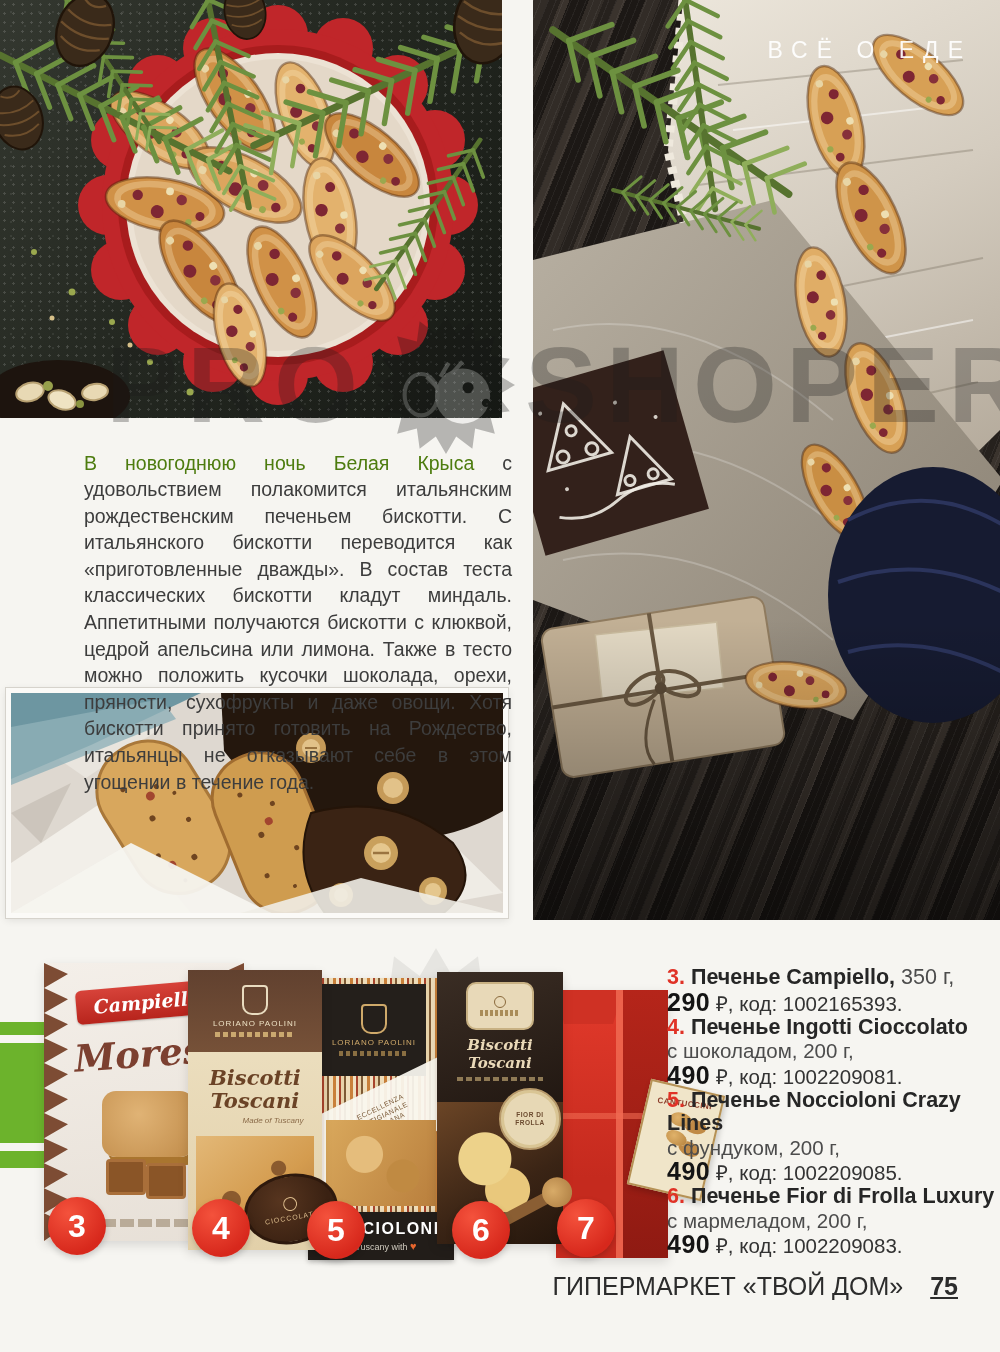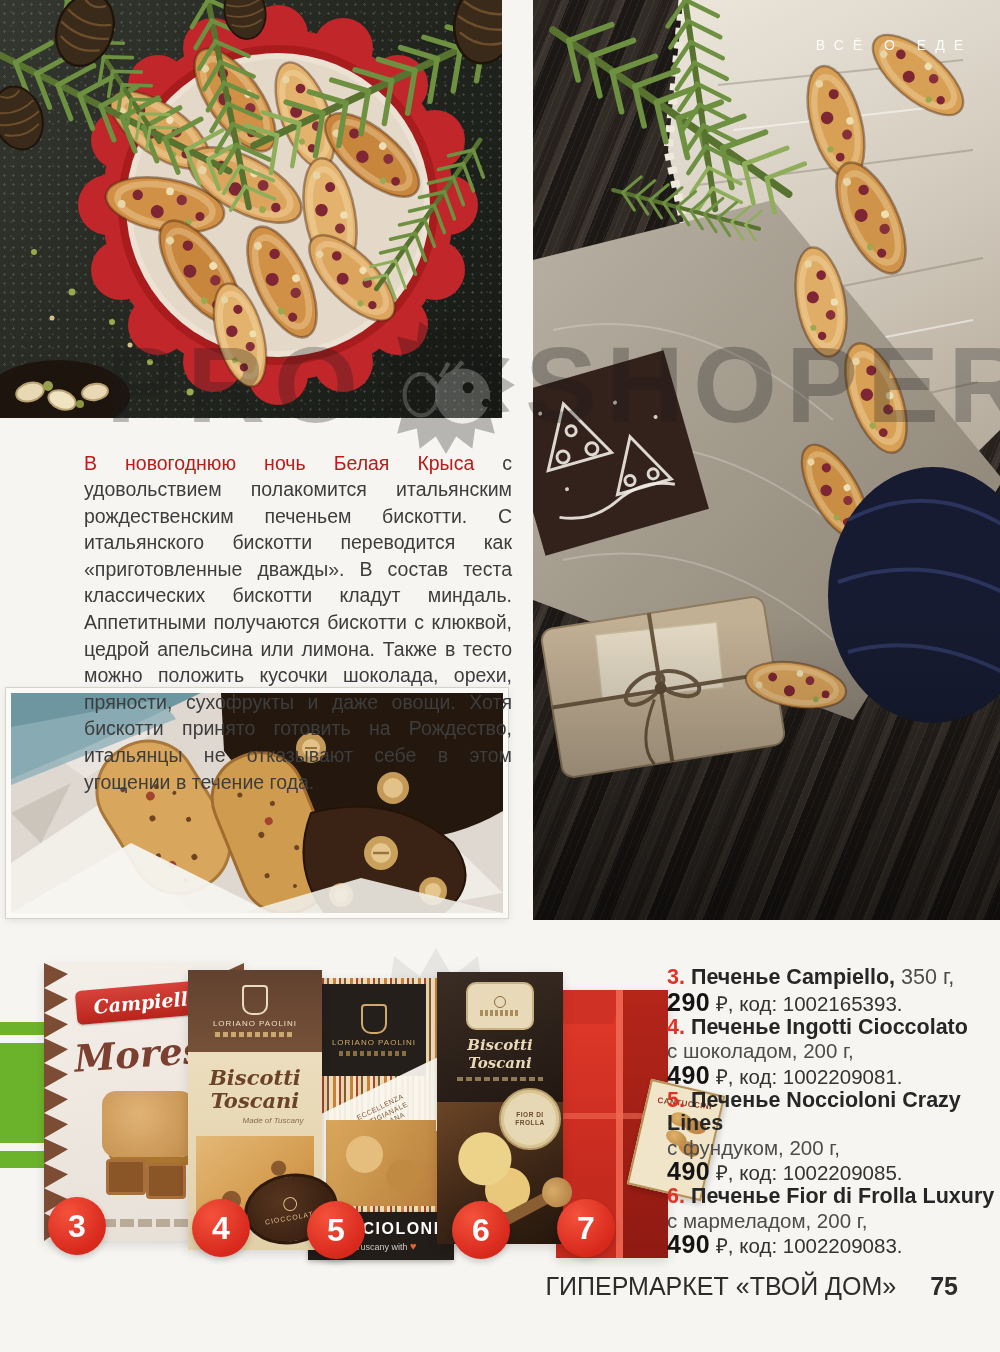--- a/index.html
+++ b/index.html
@@ -15,32 +15,32 @@
       linear-gradient(125deg,#343830,#242821 45%,#171a15);}
   .photo2{left:533px;top:0;width:467px;height:920px;
     background:
       repeating-linear-gradient(112deg, rgba(255,255,255,.05) 0 1px, transparent 1px 7px),
       repeating-linear-gradient(112deg, #322c27 0 14px, #26211d 14px 26px, #3a332d 26px 34px, #1c1815 34px 52px);}
   .photo3{left:6px;top:688px;width:492px;height:220px;border:5px solid #fbfaf7;
     background:#ded8d0;box-shadow:0 0 0 1px #d6d3cc,0 2px 8px rgba(0,0,0,.10);}
   .photo1 svg,.photo2 svg,.photo3 svg{position:absolute;left:0;top:0;}
 
   
-  .section-label{top:37px;right:28px;font-size:14px;letter-spacing:9px;color:rgba(255,255,255,.92);z-index:6;}
+  .section-label{top:37px;right:28px;font-size:23px;letter-spacing:9px;color:rgba(255,255,255,.92);z-index:6;}
 
   
   .watermark{left:106px;top:316px;display:flex;align-items:center;gap:10px;opacity:.28;color:#1b1b1b;z-index:5;pointer-events:none;}
   .watermark .wm-text{font-size:108px;font-weight:bold;letter-spacing:9px;line-height:1;}
   .watermark svg{color:#141414;}
   .watermark2{left:326px;top:948px;opacity:.06;color:#000;z-index:1;pointer-events:none;}
 
   
   .article{left:84px;top:430px;width:428px;font-size:19.5px;line-height:26.6px;
            text-align:justify;color:#3d3d3d;z-index:4;}
-  .article .lead{color:#b91c1c;}
+  .article .lead{color:#4d7c0f;}
 
   
   .pkg{box-shadow:0 4px 10px rgba(0,0,0,.12);}
   .pkg3{left:44px;top:963px;width:200px;height:278px;background:linear-gradient(170deg,#f4efe9,#e7e0d7);z-index:2;}
   .zz{position:absolute;top:0;bottom:0;width:24px;background:#7d4c34;
       clip-path:polygon(0 0,100% 4%,0 9%,100% 13%,0 18%,100% 22%,0 27%,100% 31%,0 36%,100% 40%,0 45%,100% 49%,0 54%,100% 58%,0 63%,100% 67%,0 72%,100% 76%,0 81%,100% 85%,0 90%,100% 94%,0 100%);}
   .zz.l{left:0;} .zz.r{right:0;transform:scaleX(-1);}
   .campiello-banner{position:absolute;left:32px;top:22px;width:142px;height:34px;background:linear-gradient(#d7433a,#b7241c);
       border-radius:6px;transform:rotate(-5deg);display:flex;align-items:center;justify-content:center;
       color:#fff;font-family:"DejaVu Serif",serif;font-style:italic;font-weight:bold;font-size:19px;box-shadow:0 1px 2px rgba(0,0,0,.25);}
@@ -142,21 +142,21 @@
   .p-line1{font-size:21.5px;line-height:23.5px;font-weight:bold;}
   .p-num{color:#e03226;}
   .p-inline{font-weight:normal;color:#4c4c4c;}
   .p-details{font-size:20.5px;line-height:23.5px;color:#4c4c4c;}
   .p-price{font-size:20.5px;line-height:25px;color:#333;}
   .p-amount{font-size:25px;font-weight:bold;color:#141414;letter-spacing:.5px;}
 
   
   .footer{top:1272px;right:42px;font-size:25px;color:#2c2c2c;z-index:4;}
   .footer .store{font-weight:normal;}
-  .footer .pageno{font-weight:bold;margin-left:27px;}
+  .footer .pageno{font-weight:bold;margin-left:20px;text-decoration:underline;}
 
   .defs-holder{position:absolute;width:0;height:0;overflow:hidden;}
 </style>
 </head>
 <body>
 
 <svg class="defs-holder" aria-hidden="true">
   <defs>
     <linearGradient id="bagGrad" x1="0" y1="0" x2="0.3" y2="1">
       <stop offset="0" stop-color="#ece6db"></stop>

